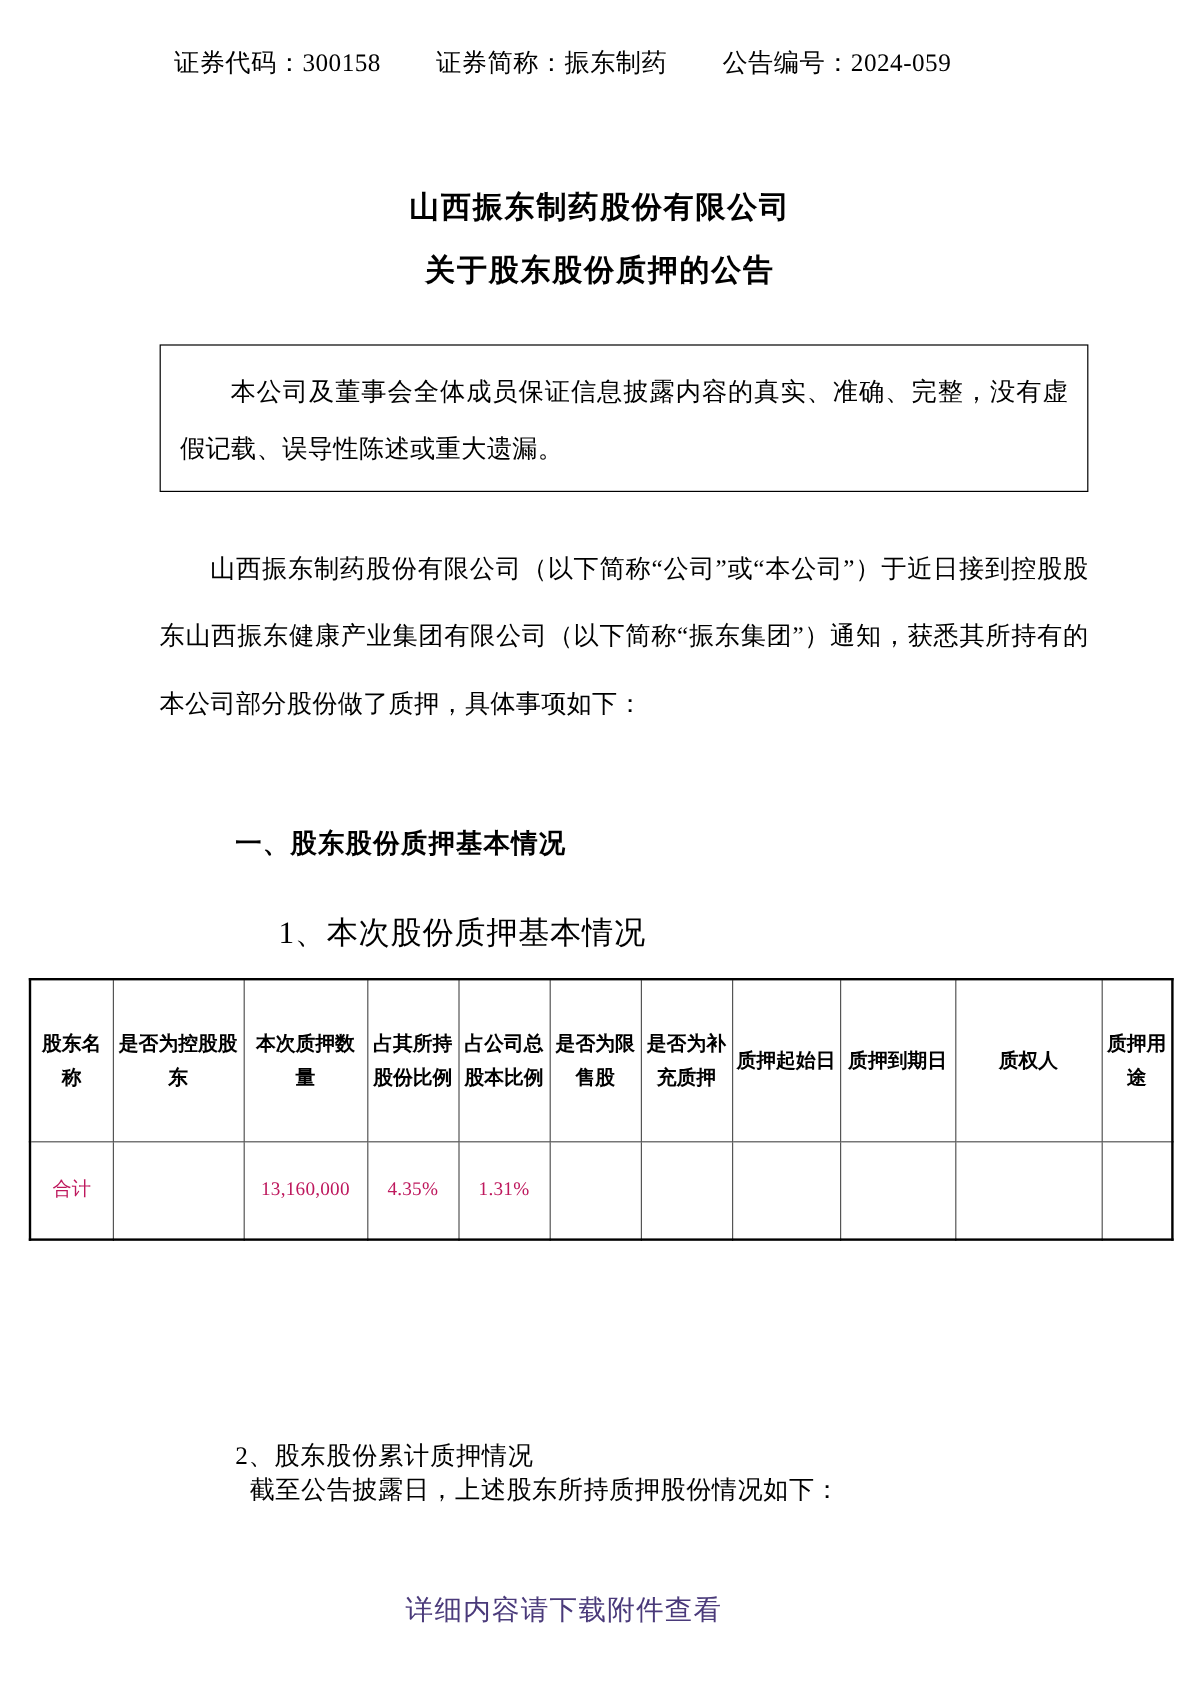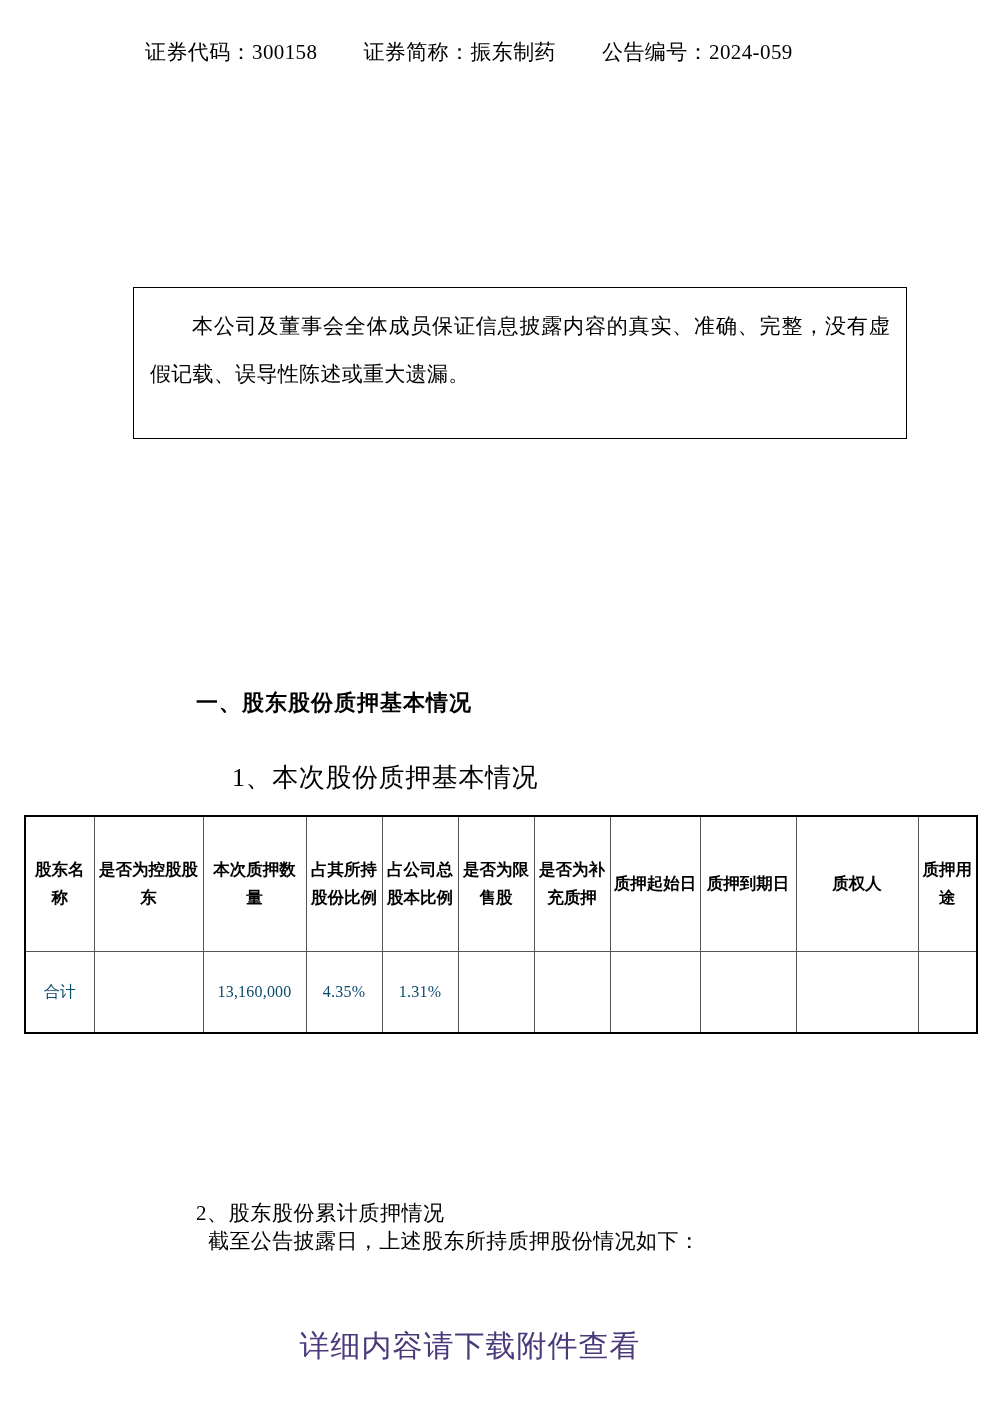--- a/index.html
+++ b/index.html
@@ -54,21 +54,21 @@
     line-height: 52px;
     letter-spacing: 1.5px;
   }
 
   
   .disclaimer {
     position: absolute;
     left: 133px;
     top: 287px;
     width: 774px;
-    height: 152px;
+    height: 123px;
     border: 1.6px solid #000000;
     box-sizing: border-box;
     padding: 14px 16px 0 16px;
   }
   .disclaimer p {
     margin: 0;
     font-size: 21px;
     line-height: 48px;
     text-align: justify;
     text-justify: inter-ideograph;
@@ -133,21 +133,21 @@
     font-weight: bold;
     height: 126px;
     font-size: 16.5px;
   }
   table.pledge tr.row-data td {
     height: 118px;
     color: #222222;
   }
   table.pledge tr.row-total td {
     height: 72px;
-    color: #0c4a6e;
+    color: #be185d;
     font-family: Liberation Serif, serif;
   }
   .num { font-family: "Liberation Serif", serif; letter-spacing: 0.2px; }
 
   
   col.c0 { width: 69px; }
   col.c1 { width: 109px; }
   col.c2 { width: 103px; }
   col.c3 { width: 76px; }
   col.c4 { width: 76px; }
@@ -178,42 +178,47 @@
   
   .footer-note {
     position: absolute;
     left: 0;
     top: 1326px;
     width: 1000px;
     text-align: center;
     padding-right: 60px;
     box-sizing: border-box;
     font-family: "DejaVu Sans", "Liberation Sans", sans-serif;
-    font-size: 30px;
+    font-size: 23px;
     letter-spacing: 1px;
   }
 </style>
 </head>
 <body>
 
 <div class="page">
 
   <div class="doc-header">
     <span class="hdr-item">证券代码：300158</span>
     <span class="gap-a"></span>
     <span class="hdr-item">证券简称：振东制药</span>
     <span class="gap-b"></span>
     <span class="hdr-item">公告编号：2024-059</span>
   </div>
 
+  <div class="title-block">
+    <div class="title-line">山西振东制药股份有限公司</div>
+    <div class="title-line">关于股东股份质押的公告</div>
+  </div>
 
   <div class="disclaimer">
     <p class="indent2">本公司及董事会全体成员保证信息披露内容的真实、准确、完整，没有虚假记载、误导性陈述或重大遗漏。</p>
   </div>
 
+  <div class="body-para indent2">山西振东制药股份有限公司（以下简称“公司”或“本公司”）于近日接到控股股东山西振东健康产业集团有限公司（以下简称“振东集团”）通知，获悉其所持有的本公司部分股份做了质押，具体事项如下：</div>
 
   <div class="heading-1">一、股东股份质押基本情况</div>
   <div class="heading-2">1、本次股份质押基本情况</div>
 
   <div class="pledge-table-wrap">
     <table class="pledge">
       <colgroup>
         <col class="c0">
           <col class="c1">
           <col class="c2">

